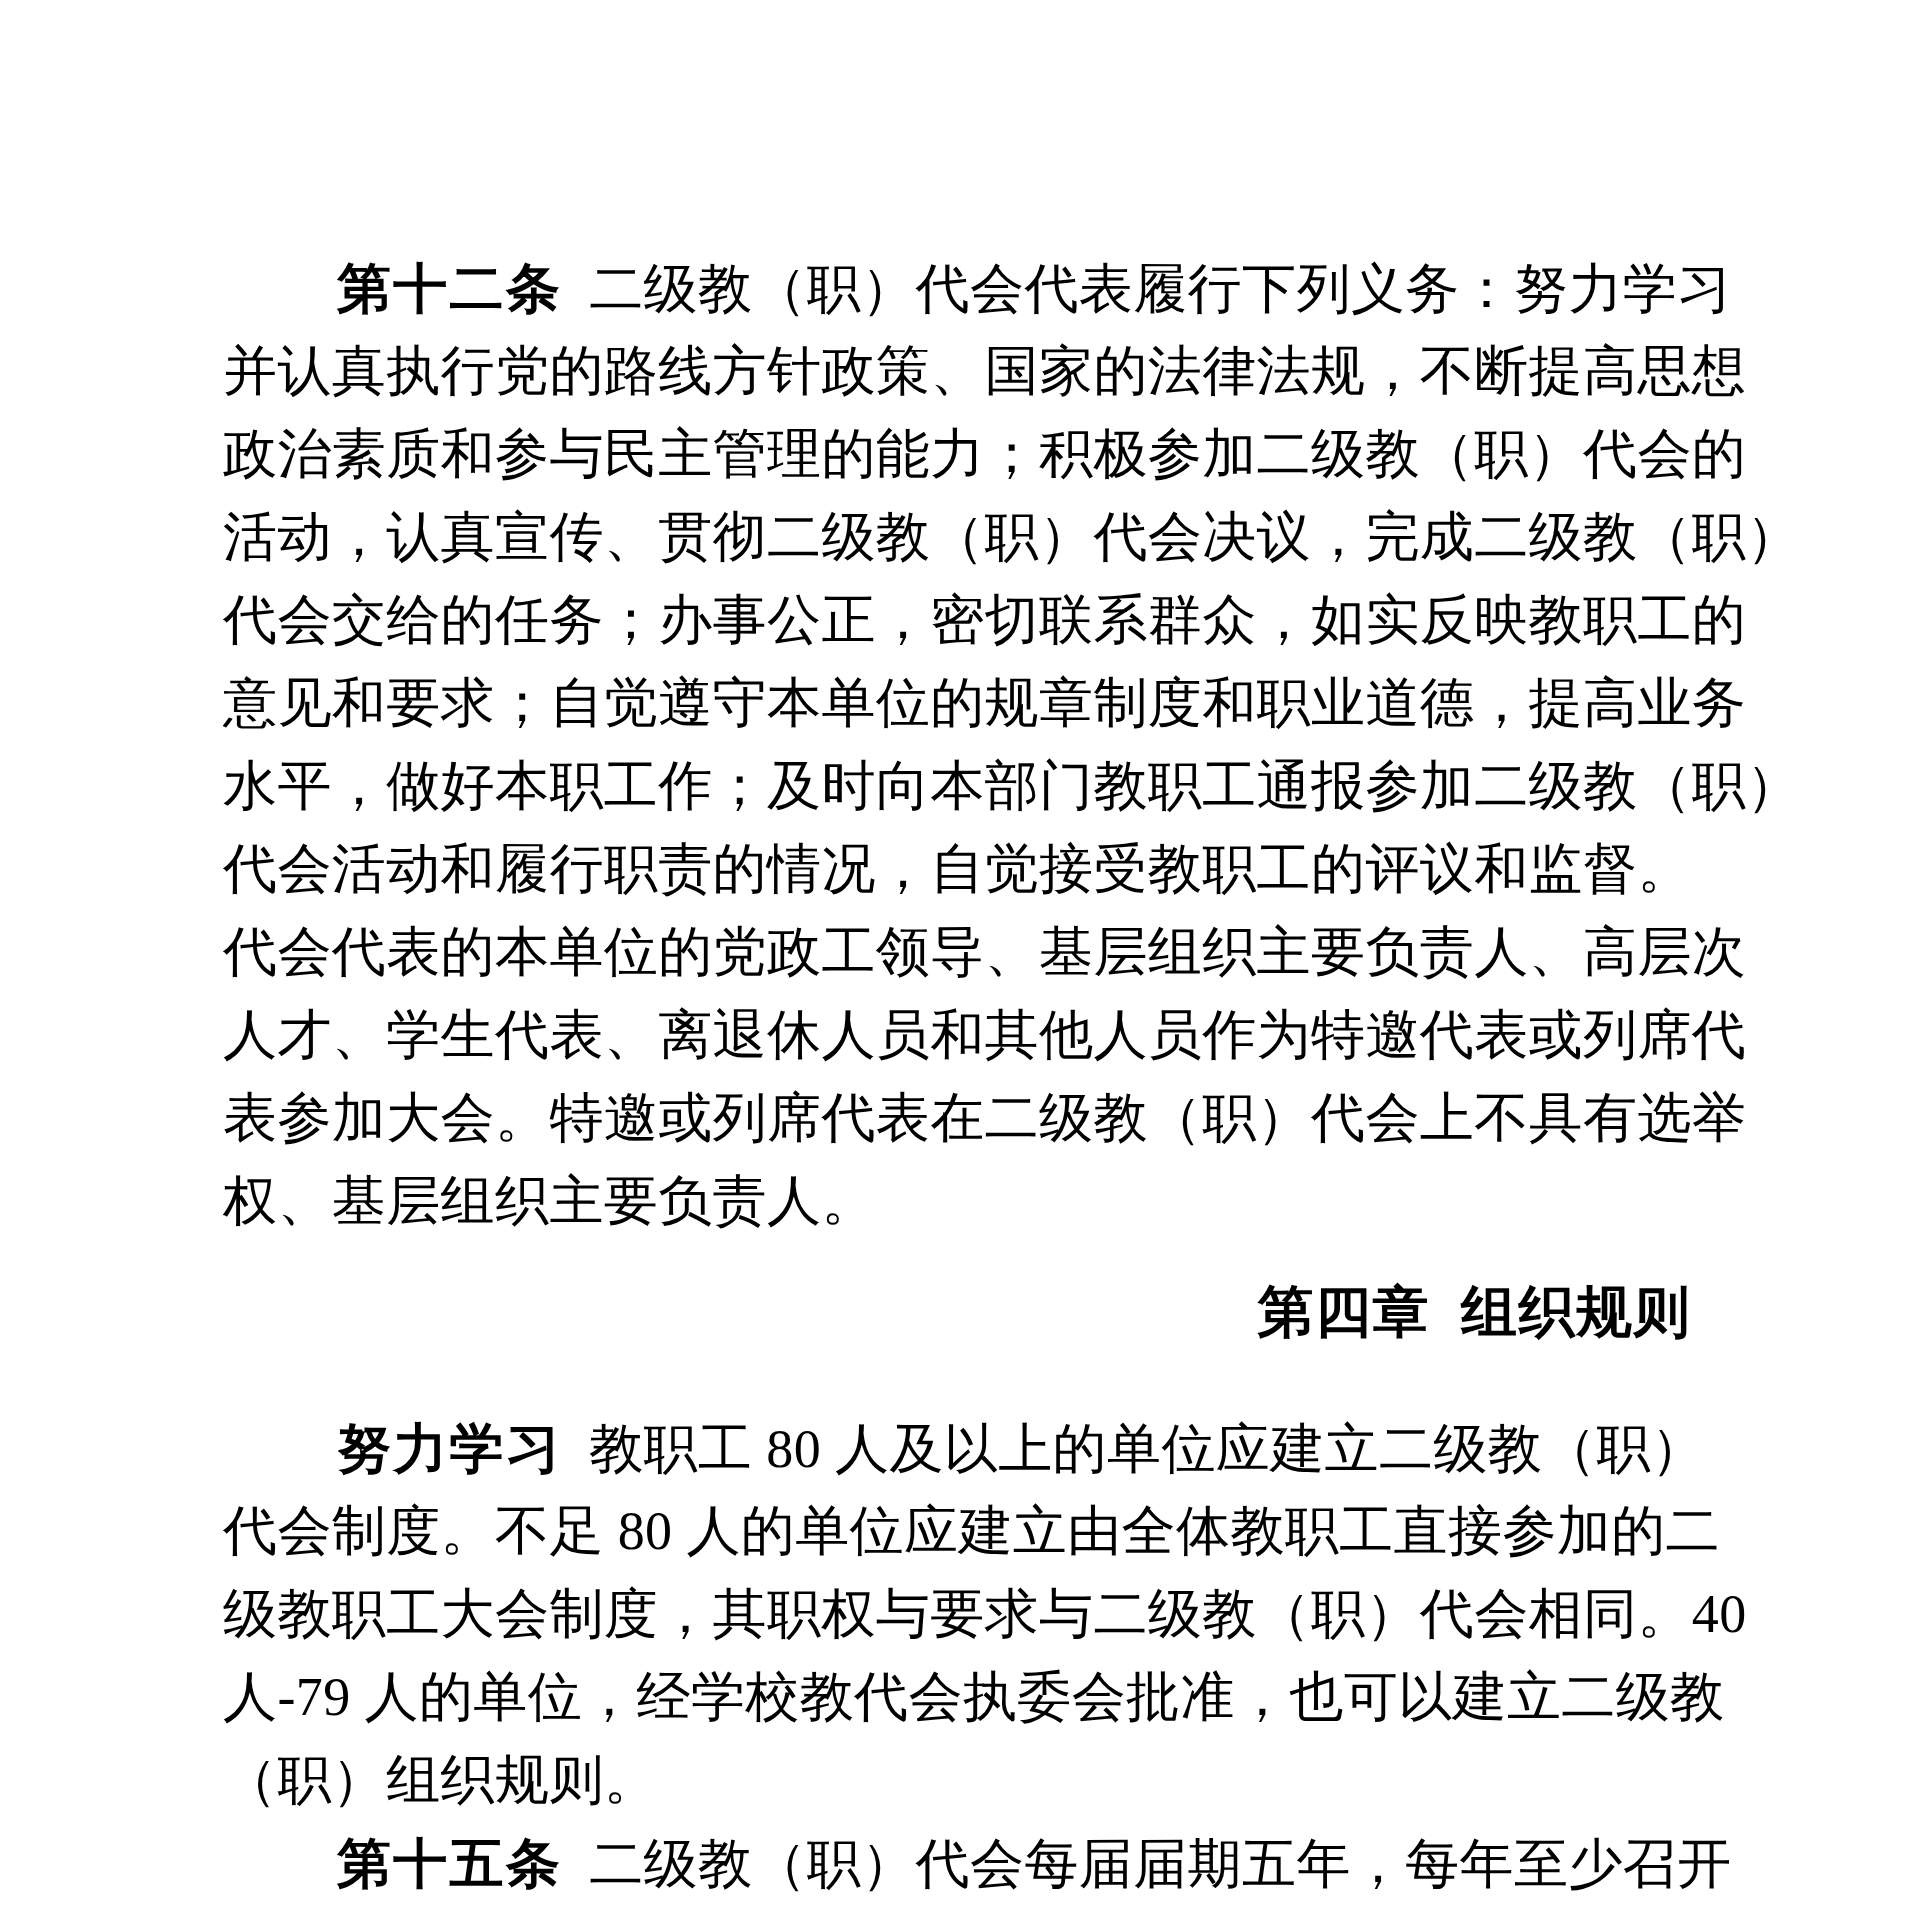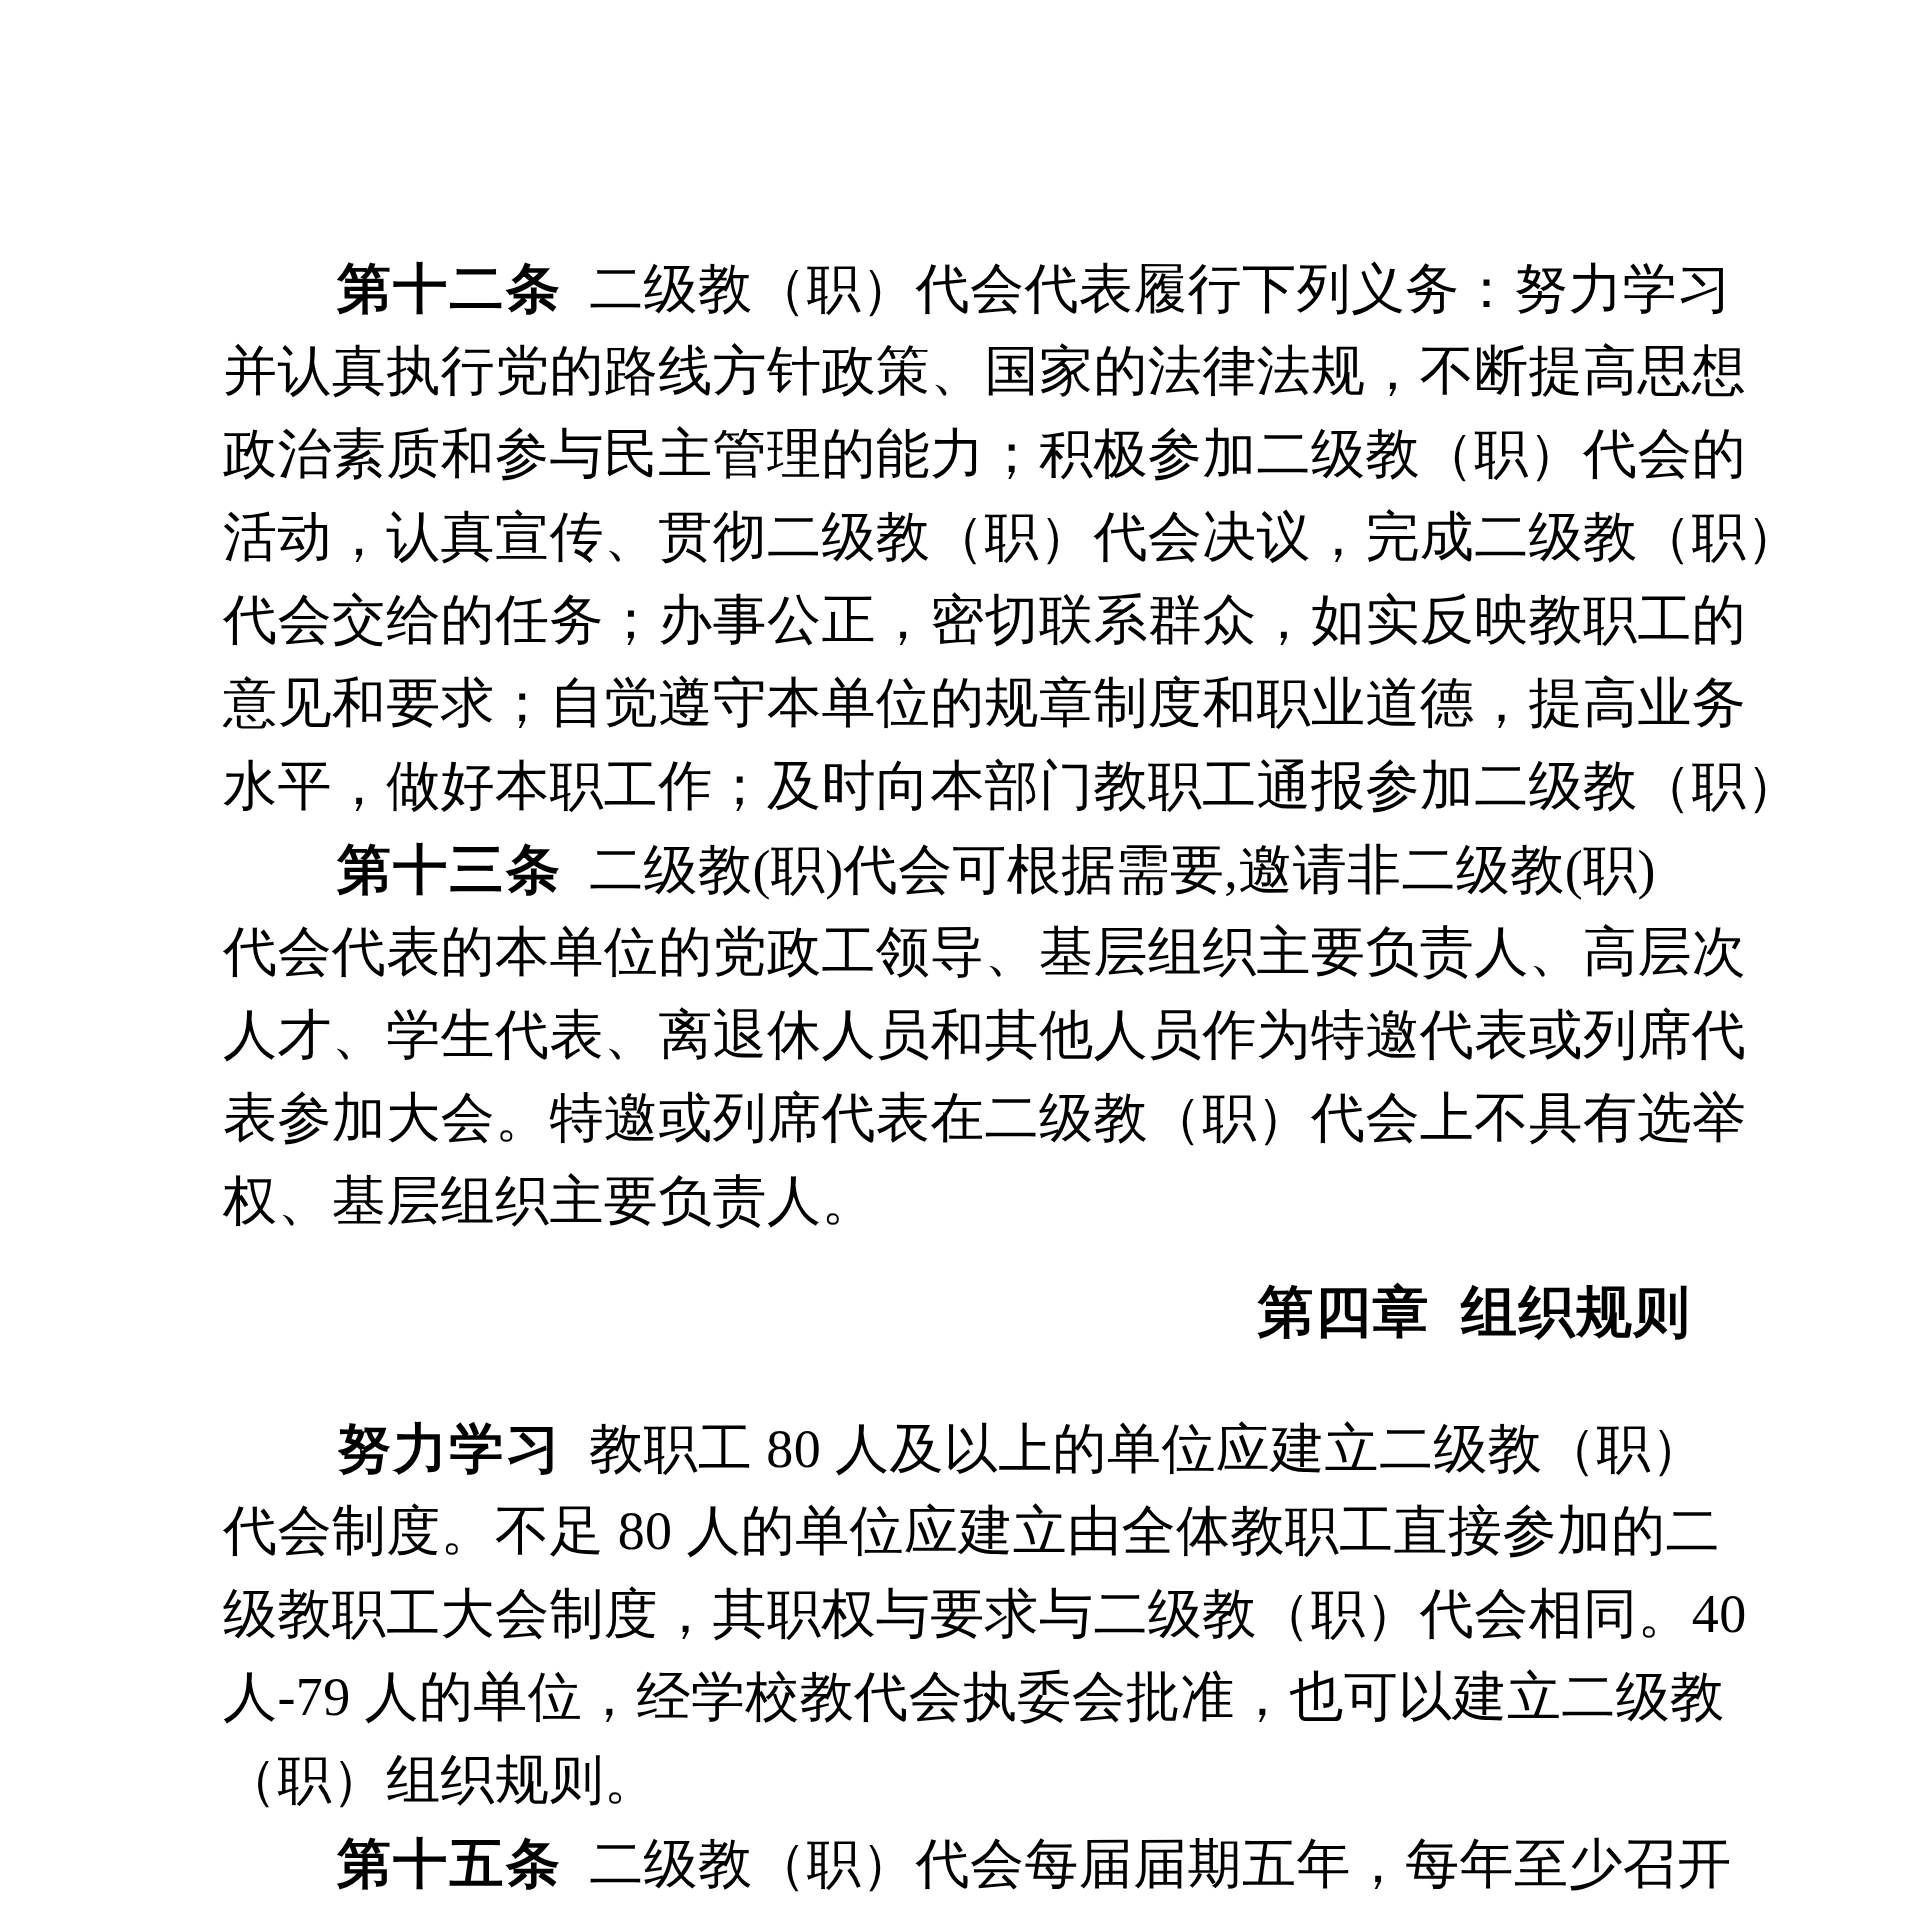--- a/index.html
+++ b/index.html
@@ -63,24 +63,22 @@
 
     <div class="line indent">
       <span class="article-label">第十二条</span><span>二级教（职）代会代表履行下列义务：努力学习</span>
     </div>
     <div class="line">并认真执行党的路线方针政策、国家的法律法规，不断提高思想</div>
     <div class="line">政治素质和参与民主管理的能力；积极参加二级教（职）代会的</div>
     <div class="line">活动，认真宣传、贯彻二级教（职）代会决议，完成二级教（职）</div>
     <div class="line">代会交给的任务；办事公正，密切联系群众，如实反映教职工的</div>
     <div class="line">意见和要求；自觉遵守本单位的规章制度和职业道德，提高业务</div>
     <div class="line">水平，做好本职工作；及时向本部门教职工通报参加二级教（职）</div>
+    <div class="line">代会活动和履行职责的情况，自觉接受教职工的评议和监督。</div>
 
-    <div class="line indent">
-      <span class="article-label">第十三条</span><span>二级教(职)代会可根据需要,邀请非二级教(职)</span>
-    </div>
     <div class="line">代会代表的本单位的党政工领导、基层组织主要负责人、高层次</div>
     <div class="line">人才、学生代表、离退休人员和其他人员作为特邀代表或列席代</div>
     <div class="line">表参加大会。特邀或列席代表在二级教（职）代会上不具有选举</div>
     <div class="line">权、基层组织主要负责人。</div>
 
     <div class="chapter-heading">
       <span>第四章</span><span class="chapter-gap"></span><span>组织规则</span>
     </div>
 
     <div class="line indent">

